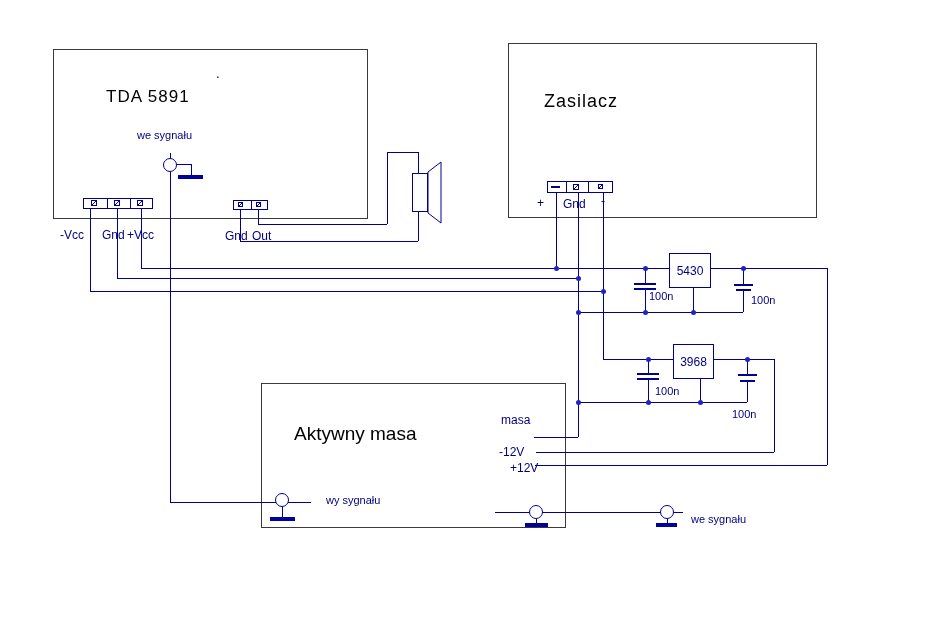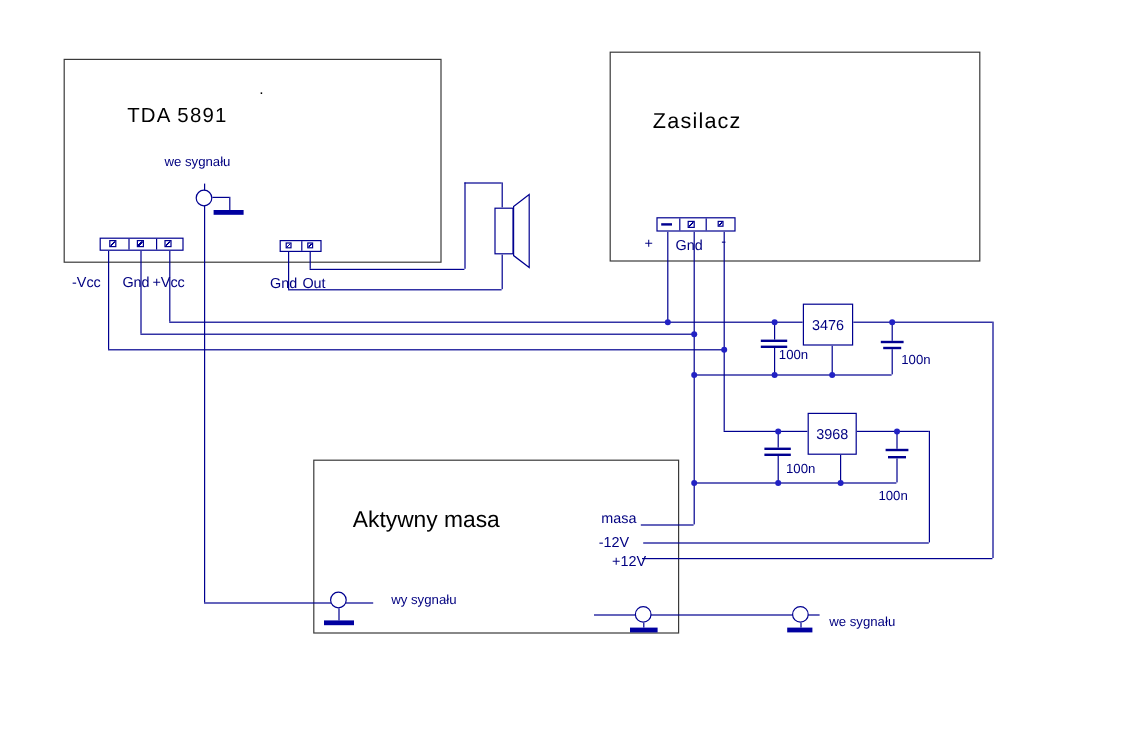--- a/index.html
+++ b/index.html
@@ -118,21 +118,21 @@
   <div class="tg" style="left:256px;top:202px;width:5px;height:5px"></div>
 
   <div class="tb" style="left:547px;top:181px;width:66px;height:12px">
     <div class="tbd" style="left:18px"></div>
     <div class="tbd" style="left:40px"></div>
   </div>
   <div class="minus" style="left:551px;top:186px;width:9px;height:2px"></div>
   <div class="tg" style="left:573px;top:184px;width:6px;height:6px"></div>
   <div class="tg" style="left:598px;top:184px;width:5px;height:5px"></div>
 
-  <div class="reg" style="left:669px;top:253px;width:42px;height:35px">3476</div>
+  <div class="reg" style="left:669px;top:253px;width:42px;height:35px">5430</div>
   <div class="reg" style="left:673px;top:344px;width:41px;height:35px">3968</div>
 
   <div class="spk" style="left:412px;top:173px;width:16px;height:39px"></div>
   <svg class="cone" style="left:425px;top:158px" width="20" height="70" viewBox="0 0 20 70">
     <polygon points="3,14 16,4 16,65 3,55" fill="none" style="stroke:var(--wire,#000090)" stroke-width="1"></polygon>
   </svg>
 
   <div class="conn" style="left:163px;top:158px"></div>
   <div class="conn" style="left:275px;top:493px"></div>
   <div class="conn" style="left:529px;top:505px"></div>
@@ -165,19 +165,19 @@
   <span class="lbl lb12" style="left:537px;top:197px">+</span>
   <span class="lbl lb12" style="left:563px;top:198px">Gnd</span>
   <span class="lbl lb12" style="left:601px;top:195px">-</span>
 
   <span class="lbl" style="left:649px;top:291px">100n</span>
   <span class="lbl" style="left:751px;top:295px">100n</span>
   <span class="lbl" style="left:655px;top:386px">100n</span>
   <span class="lbl" style="left:732px;top:409px">100n</span>
 
   <span class="ttl" style="left:294px;top:424px;font-size:19px">Aktywny masa</span>
-  <span class="lbl lb12" style="left:501px;top:426px">masa</span>
+  <span class="lbl lb12" style="left:501px;top:414px">masa</span>
   <span class="lbl lb12" style="left:499px;top:446px">-12V</span>
   <span class="lbl lb12" style="left:510px;top:462px">+12V</span>
   <span class="lbl" style="left:326px;top:495px">wy sygnału</span>
   <span class="lbl" style="left:691px;top:514px">we sygnału</span>
 
 </div>
 
 </body></html>

